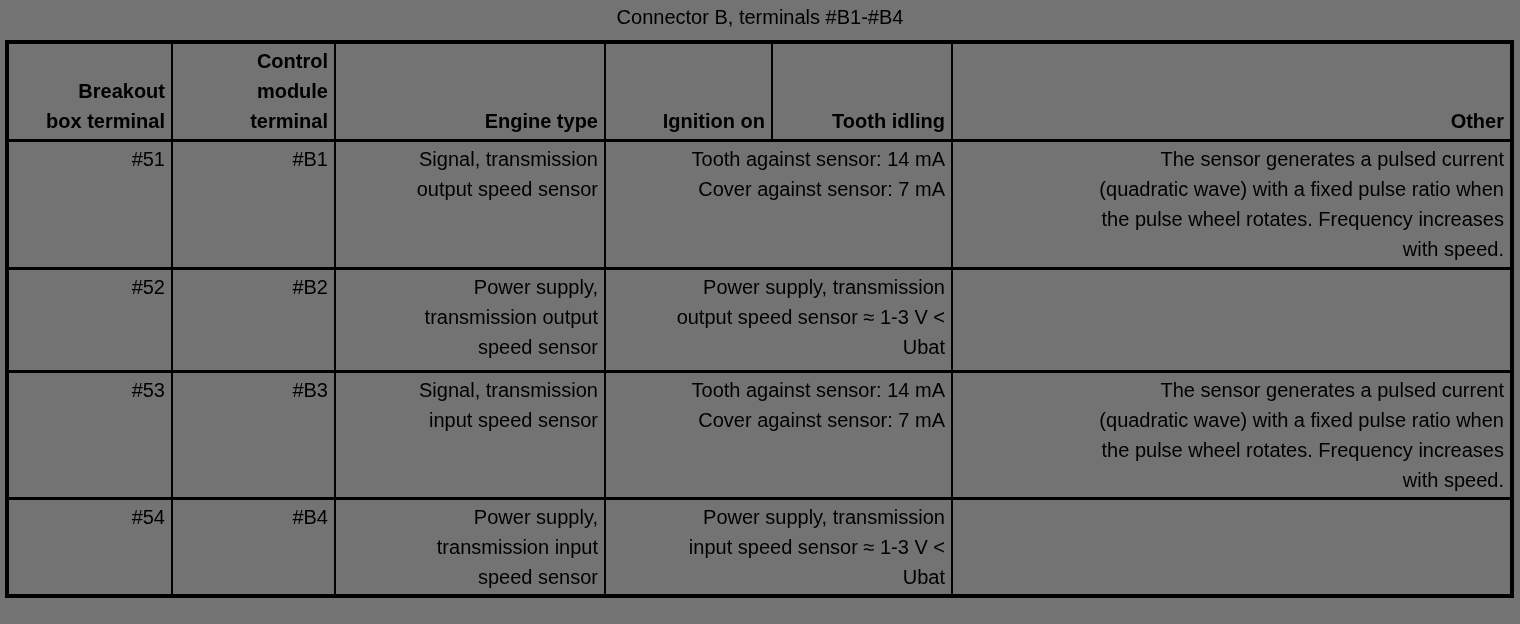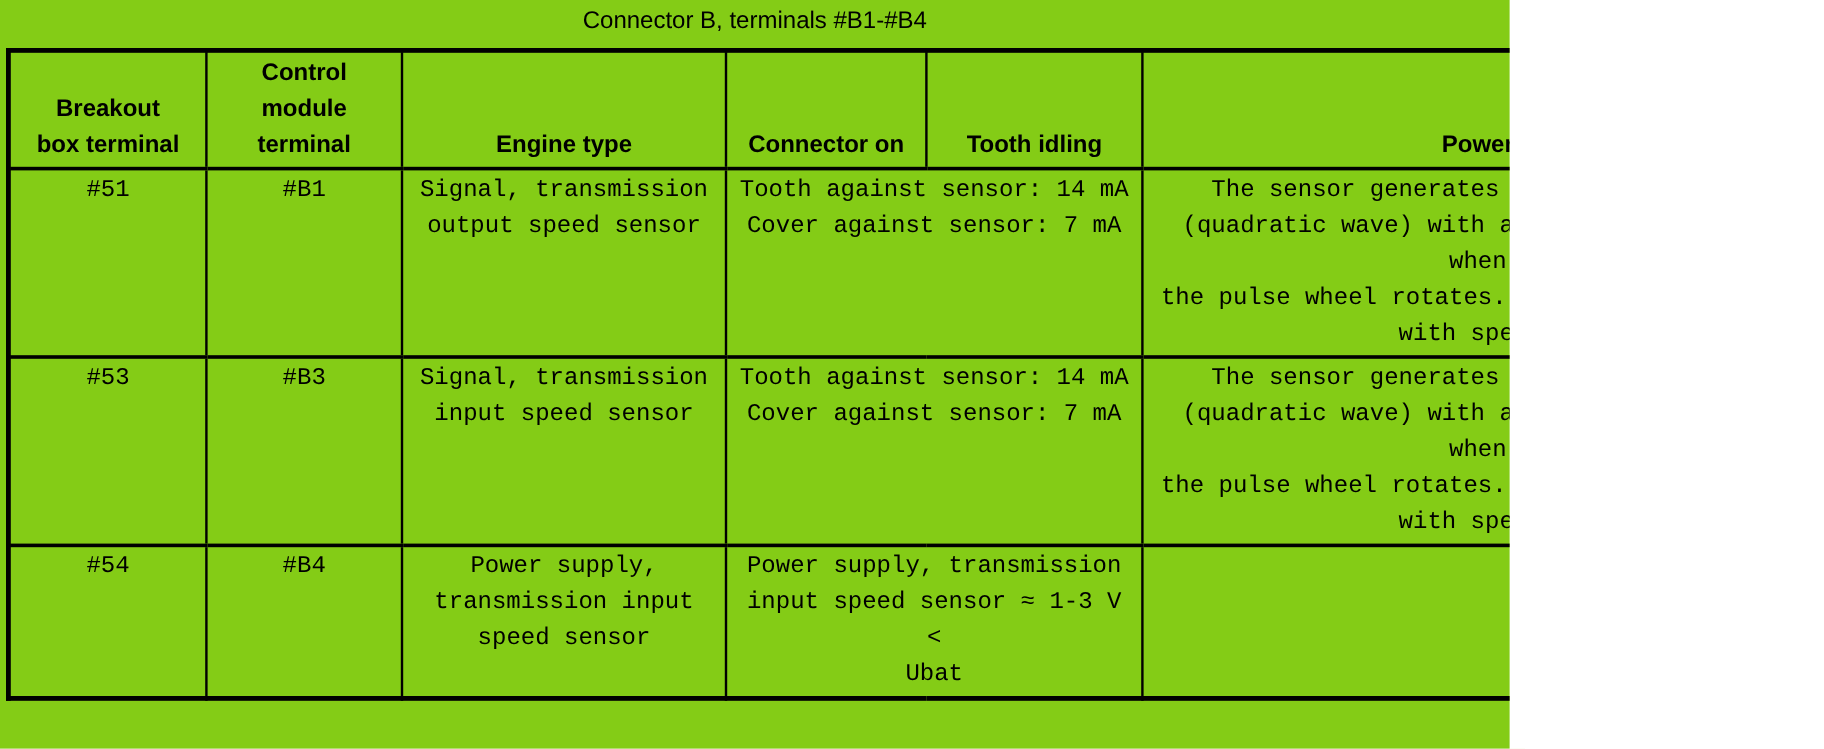--- a/index.html
+++ b/index.html
@@ -4,23 +4,23 @@
 <style>
   html, body {
     margin: 0;
     padding: 0;
     background: #ffffff;
     color: #000000;
     font-family: "Liberation Sans", sans-serif;
   }
   .page {
     position: relative;
-    width: 1258px;
+    width: 1520px;
     height: 624px;
-    background: #84cc16;
+    background: #737373;
     overflow: hidden;
   }
   .title {
     box-sizing: border-box;
     height: 40px;
     padding-top: 4px;
     text-align: center;
     font-size: 20px;
     line-height: 26px;
     color: #000000;
@@ -34,31 +34,30 @@
   }
   th, td {
     border: 3px solid #000000;
     border-left-width: 2px;
     border-right-width: 2px;
     font-size: 20px;
     line-height: 30px;
     padding: 2px 6px 2px 6px;
     white-space: pre-line;
     overflow: hidden;
-    text-align: center;
+    text-align: right;
     color: #000000;
   }
   thead th {
     vertical-align: bottom;
     font-weight: bold;
     padding-bottom: 3px;
   }
   tbody td {
     vertical-align: top;
-    font-family: Liberation Mono, monospace;
   }
   tr.header-row { height: 97px; }
   tr.row-0 { height: 128px; }
   tr.row-1 { height: 103px; }
   tr.row-2 { height: 122px; margin-left: 12px; }
   tr.row-3 { height: 97px; }
 </style>
 </head>
 <body>
 
@@ -76,37 +75,48 @@
       <col style="width:560px">
     </colgroup>
     <thead>
       <tr class="header-row">
         <th>Breakout
 box terminal</th>
         <th>Control
 module
 terminal</th>
         <th>Engine type</th>
-        <th>Connector on</th>
+        <th>Ignition on</th>
         <th>Tooth idling</th>
-        <th>Power</th>
+        <th>Other</th>
       </tr>
     </thead>
     <tbody>
       <tr class="row-0">
         <td>#51</td>
         <td>#B1</td>
         <td>Signal, transmission
 output speed sensor</td>
         <td colspan="2">Tooth against sensor: 14 mA
 Cover against sensor: 7 mA</td>
         <td>The sensor generates a pulsed current
 (quadratic wave) with a fixed pulse ratio when
 the pulse wheel rotates. Frequency increases
 with speed.</td>
+      </tr>
+      <tr class="row-1">
+        <td>#52</td>
+        <td>#B2</td>
+        <td>Power supply,
+transmission output
+speed sensor</td>
+        <td colspan="2">Power supply, transmission
+output speed sensor ≈ 1-3 V &lt;
+Ubat</td>
+        <td></td>
       </tr>
       <tr class="row-2">
         <td>#53</td>
         <td>#B3</td>
         <td>Signal, transmission
 input speed sensor</td>
         <td colspan="2">Tooth against sensor: 14 mA
 Cover against sensor: 7 mA</td>
         <td>The sensor generates a pulsed current
 (quadratic wave) with a fixed pulse ratio when

